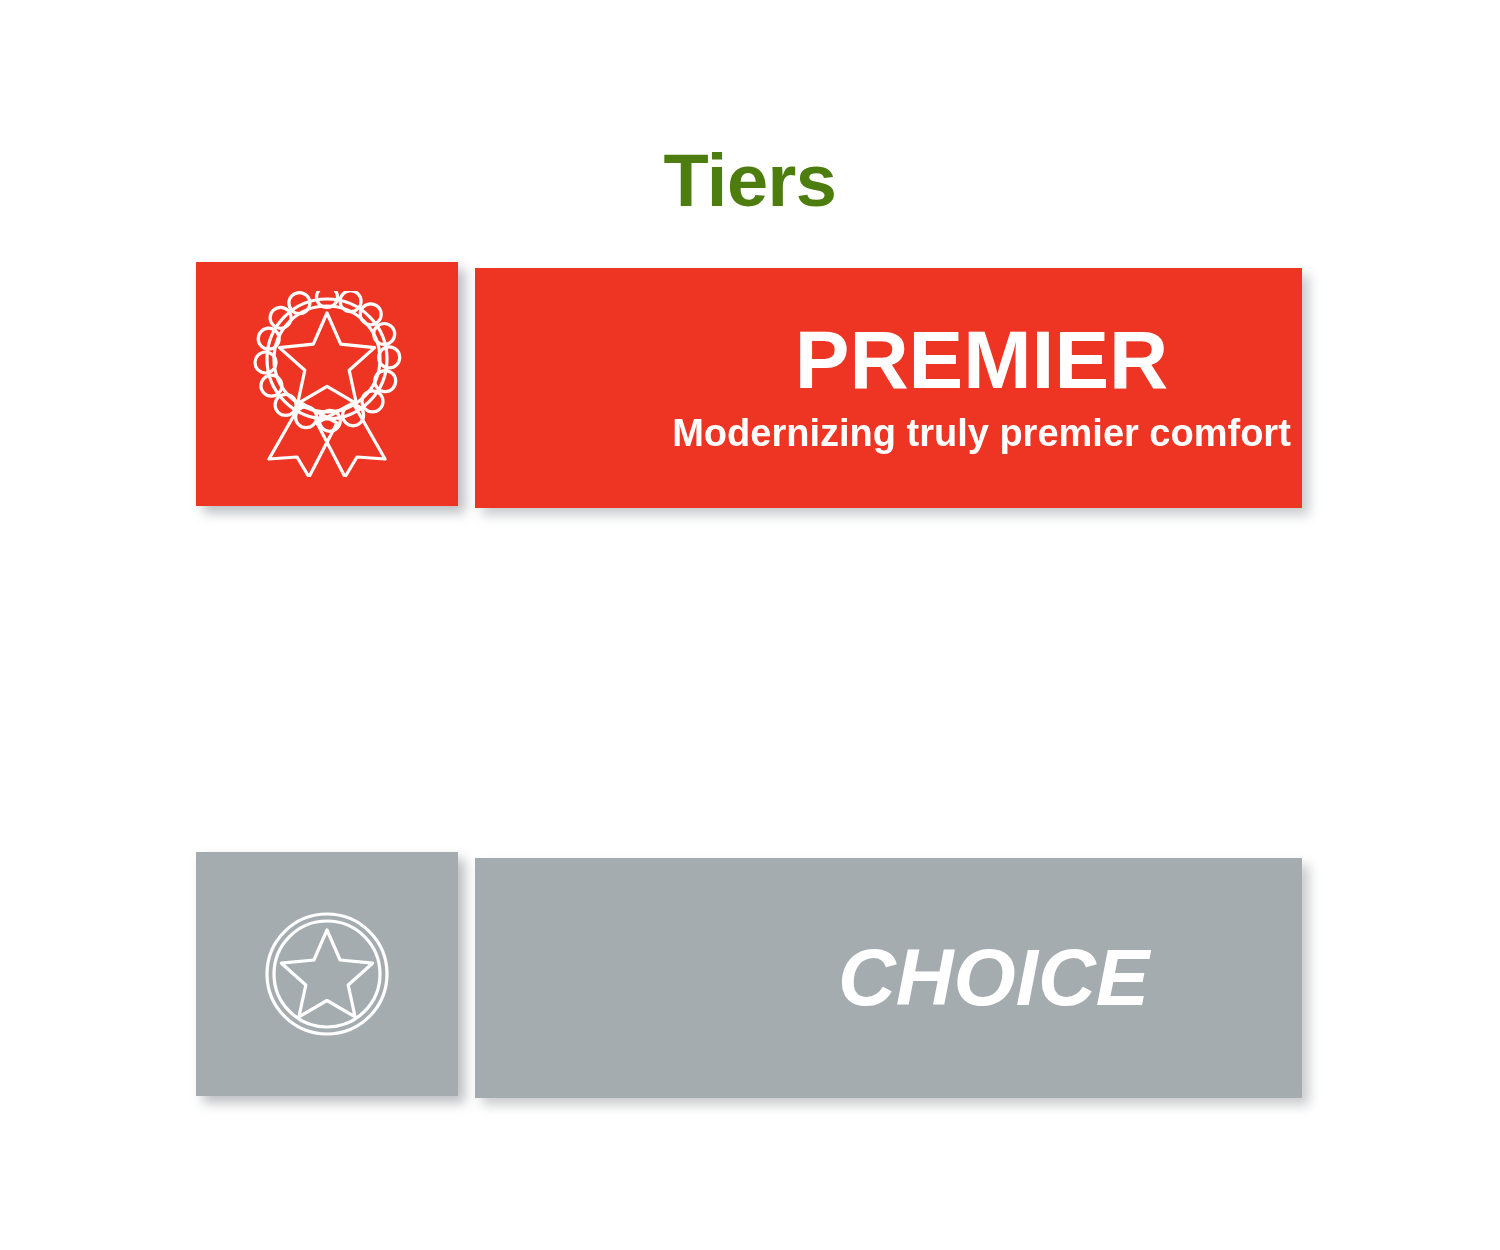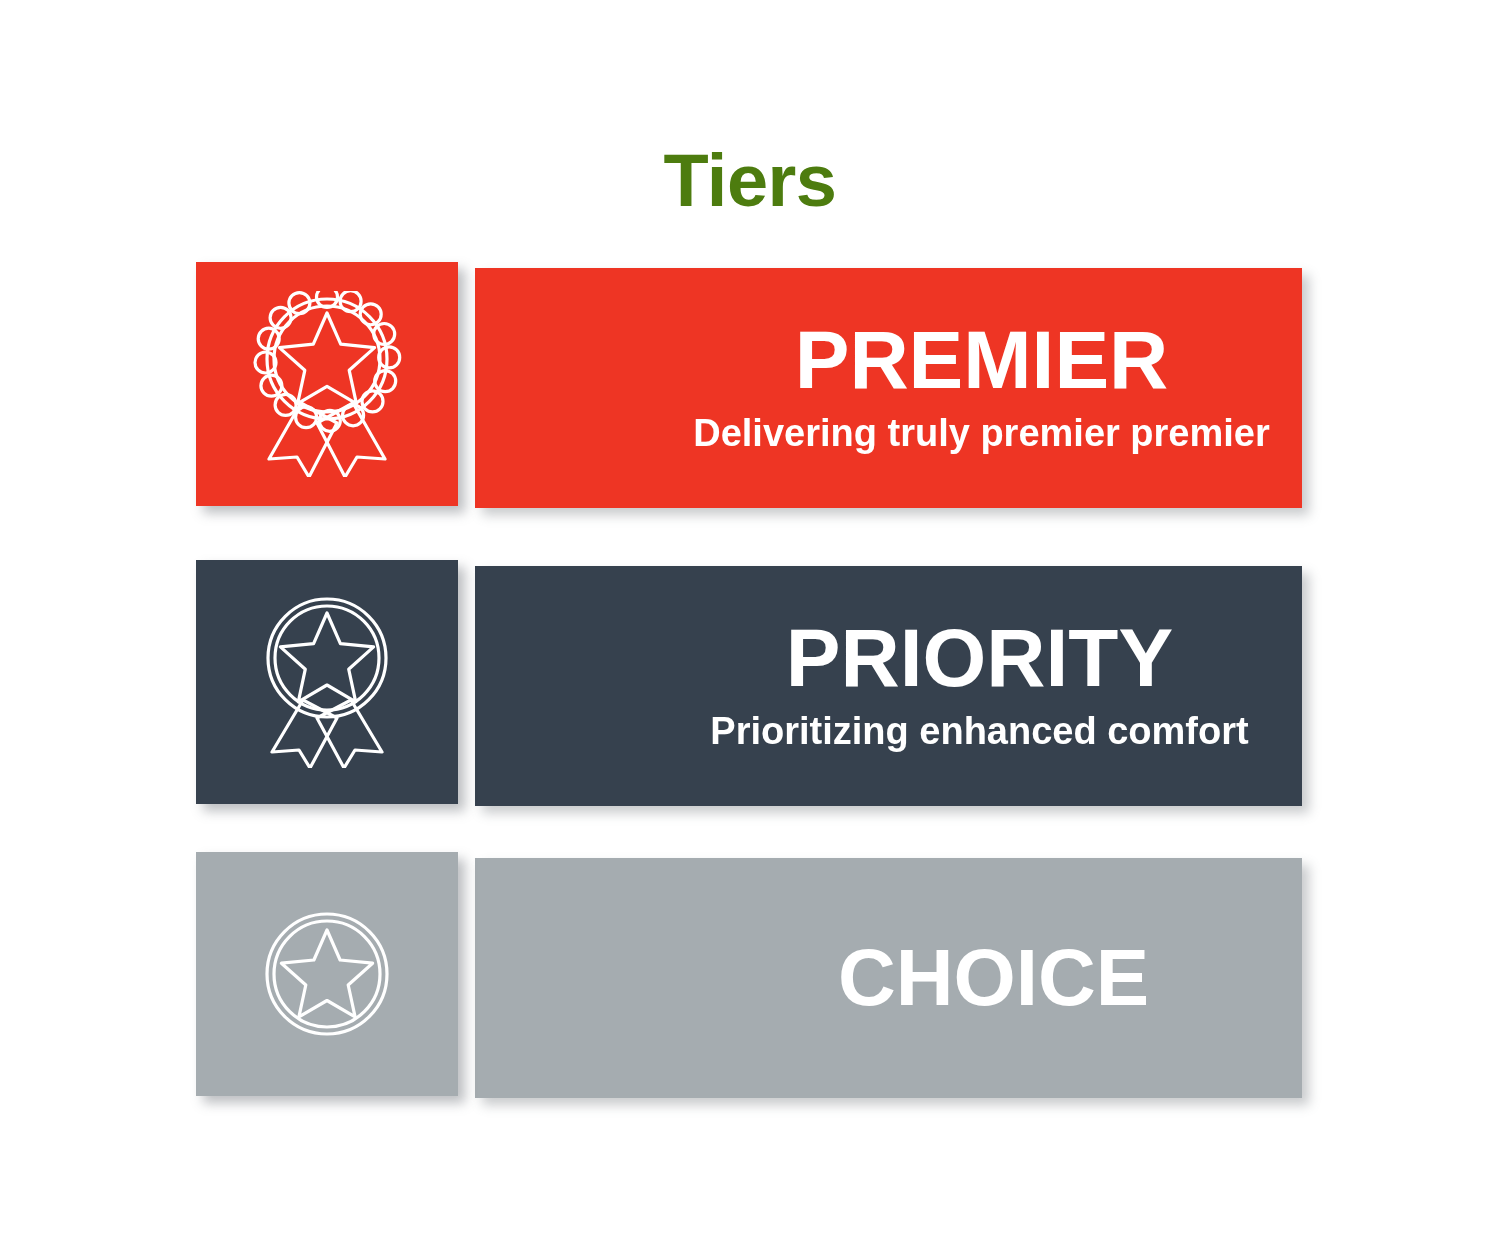--- a/index.html
+++ b/index.html
@@ -97,21 +97,21 @@
   .tier-tagline {
     font-size: 38px;
     font-weight: bold;
     line-height: 1.15;
     margin-top: 12px;
     white-space: nowrap;
   }
 
   
   #tier-row-2 .tier-text { padding-left: 214px; }
-  #tier-row-2 .tier-name { font-size: 80px; }
+  #tier-row-2 .tier-name { font-size: 80px; font-style: italic; }
   #tier-row-2 .tier-tagline { font-size: 38px; }
 
   #tier-row-1 .tier-text { padding-left: 186px; }
 </style>
 </head>
 <body style="background: rgb(255, 255, 255);">
 
 <div id="canvas">
 
   <div id="page-title" style="color: #4d7c0f;">Tiers</div>
@@ -148,47 +148,24 @@
           <circle cx="76" cy="68" r="60"></circle>
           <circle cx="76" cy="68" r="53"></circle>
 
           <path d="M76 22 L89.7 53.2 L123.6 56.6 L98.2 79.3 L105.4 112.6 L76 95.4 L46.6 112.6 L53.8 79.3 L28.4 56.6 L62.3 53.2 Z"></path>
         </svg>
       </span>
     </div>
 
     <div class="tier-text" style="color: rgb(255, 255, 255);">
       <div class="tier-name">PREMIER</div>
-      <div class="tier-tagline">Delivering truly premier premier</div>
+      <div class="tier-tagline">Modernizing truly premier comfort</div>
     </div>
   </div>
 
-  <div class="tier-row" id="tier-row-1">
-    <div class="tier-bar" id="tier-bar-1" style="background: rgb(54, 65, 78);"></div>
-
-    <div class="tier-icon-panel" id="tier-icon-panel-1" style="background: rgb(54, 65, 78);">
-      <span>
-        <svg width="138" height="172" viewBox="0 0 138 172" fill="none" stroke="#ffffff" stroke-width="3.2" stroke-linejoin="round" stroke-linecap="round">
-
-          <path d="M45 104 L14 156 L41 154 L52 172 L79 122 Z"></path>
-          <path d="M93 104 L124 156 L97 154 L86 172 L59 122 Z"></path>
-
-          <circle cx="69" cy="62" r="59"></circle>
-          <circle cx="69" cy="62" r="52"></circle>
-
-          <path d="M69 17 L82.4 47.6 L115.6 50.9 L90.7 73.2 L97.7 105.8 L69 89.0 L40.3 105.8 L47.3 73.2 L22.4 50.9 L55.6 47.6 Z"></path>
-        </svg>
-      </span>
-    </div>
-
-    <div class="tier-text" style="color: rgb(255, 255, 255);">
-      <div class="tier-name">PRIORITY</div>
-      <div class="tier-tagline">Prioritizing enhanced comfort</div>
-    </div>
-  </div>
 
   <div class="tier-row" id="tier-row-2">
     <div class="tier-bar" id="tier-bar-2" style="background: rgb(165, 172, 176);"></div>
 
     <div class="tier-icon-panel" id="tier-icon-panel-2" style="background: rgb(165, 172, 176);">
       <span>
         <svg width="124" height="124" viewBox="0 0 124 124" fill="none" stroke="#ffffff" stroke-width="3.2" stroke-linejoin="round" stroke-linecap="round">
           <circle cx="62" cy="62" r="60"></circle>
           <circle cx="62" cy="62" r="53"></circle>
           <path d="M62 18 L75.1 48.0 L107.6 51.2 L83.2 73.0 L90.1 104.9 L62 88.5 L33.9 104.9 L40.8 73.0 L16.4 51.2 L48.9 48.0 Z"></path>

